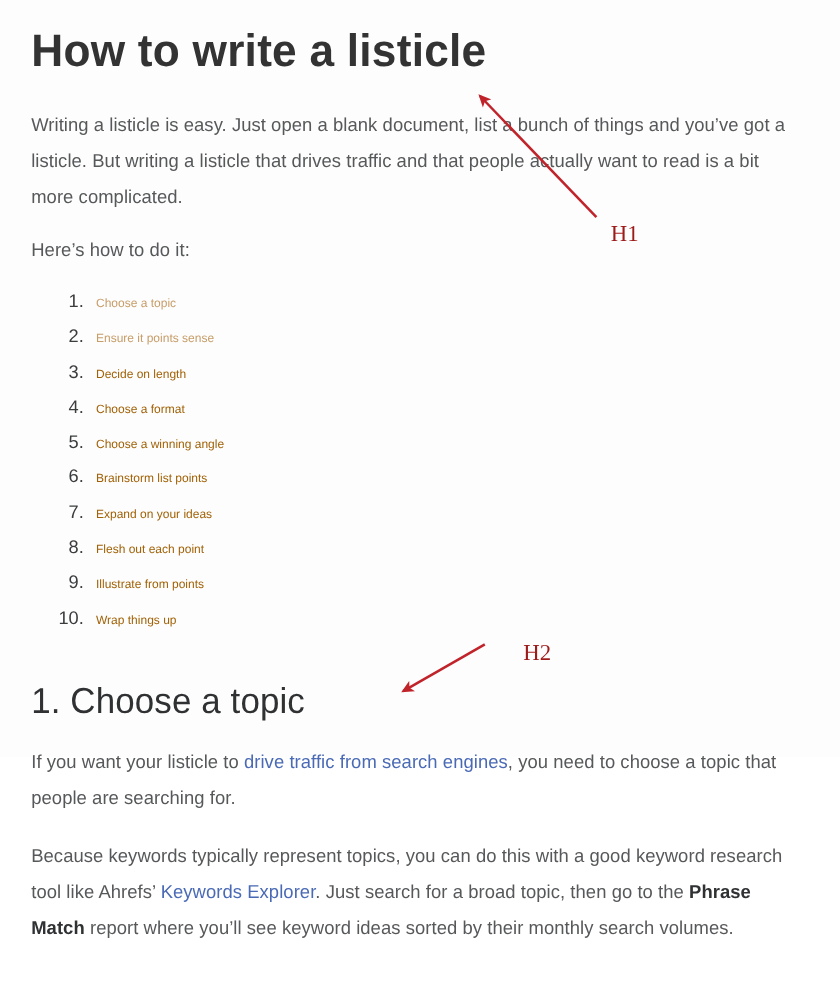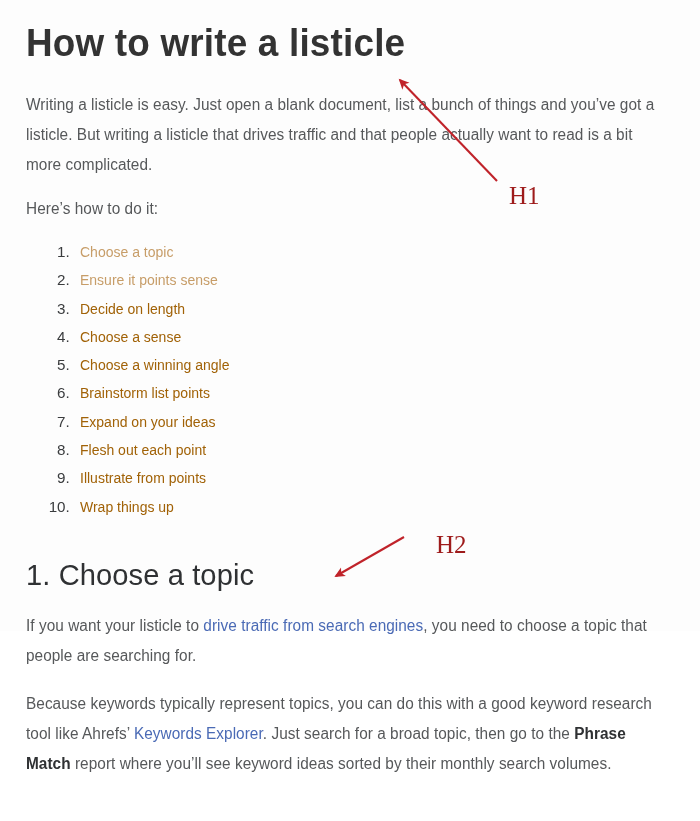--- a/index.html
+++ b/index.html
@@ -78,21 +78,21 @@
     color: #3a3c3e;
   }
   .toc li {
     font-size: 15.2px;
     line-height: 27.3px;
     padding-left: 6px;
     color: #3a3c3e;
   }
   .toc li a {
     text-decoration: none;
-    font-size: 14px;
+    font-size: 10px;
   }
   .toc li a.visited { color: #c79d68; }
   .toc li a.unvisited { color: #a16207; }
 
   
   .h2 {
     margin: 0;
     padding-top: 36px;
     font-family: "Liberation Sans", "DejaVu Sans", sans-serif;
     font-size: 30px;
@@ -107,21 +107,21 @@
   
   .annotations {
     position: absolute;
     left: 0; top: 0;
     width: 700px; height: 821px;
     pointer-events: none;
   }
   .anno-label {
     position: absolute;
     font-family: "Liberation Serif", "DejaVu Serif", serif;
-    font-size: 25px;
+    font-size: 19px;
     line-height: 19px;
     font-weight: 400;
     color: #9e1b1b;
     white-space: nowrap;
   }
   #anno-h1-label { left: 509px; top: 186px; }
   #anno-h2-label { left: 436px; top: 535px; }
 </style>
 </head>
 <body>
@@ -133,21 +133,21 @@
     <h1 class="h1">How to write a listicle</h1>
 
     <p class="para para-intro">Writing a listicle is easy. Just open a blank document, list a bunch of things and you’ve got a listicle. But writing a listicle that drives traffic and that people actually want to read is a bit more complicated.</p>
 
     <p class="para para-lead">Here’s how to do it:</p>
 
     <ol class="toc">
       <li><a href="#" class="visited">Choose a topic</a></li>
       <li><a href="#" class="visited">Ensure it points sense</a></li>
       <li><a href="#" class="unvisited">Decide on length</a></li>
-      <li><a href="#" class="unvisited">Choose a sense</a></li>
+      <li><a href="#" class="unvisited">Choose a format</a></li>
       <li><a href="#" class="unvisited">Choose a winning angle</a></li>
       <li><a href="#" class="unvisited">Brainstorm list points</a></li>
       <li><a href="#" class="unvisited">Expand on your ideas</a></li>
       <li><a href="#" class="unvisited">Flesh out each point</a></li>
       <li><a href="#" class="unvisited">Illustrate from points</a></li>
       <li><a href="#" class="unvisited">Wrap things up</a></li>
     </ol>
 
     <h2 class="h2">1. Choose a topic</h2>
 

